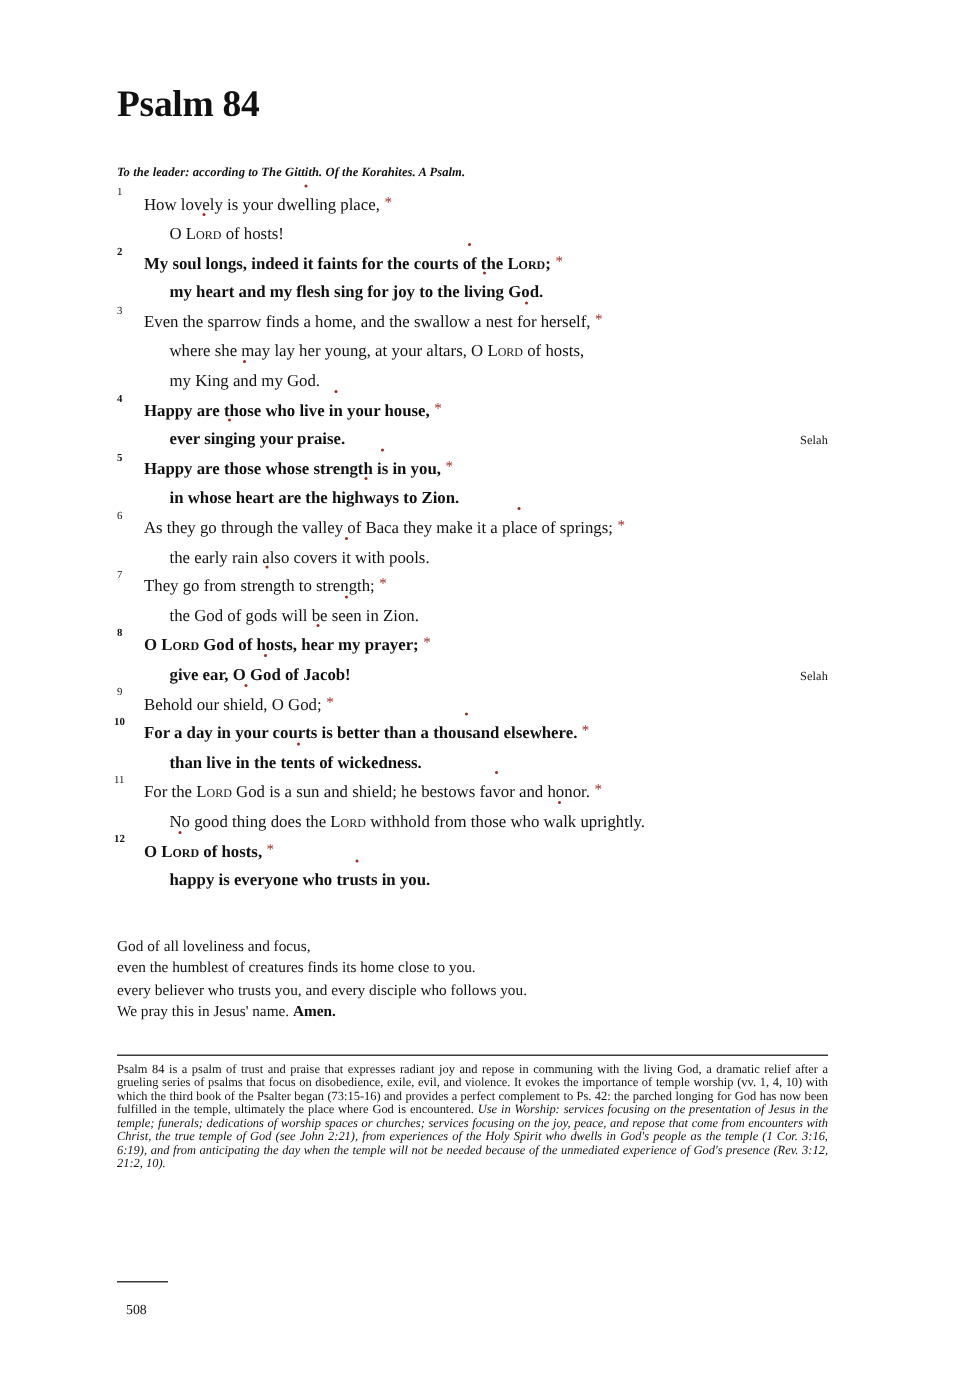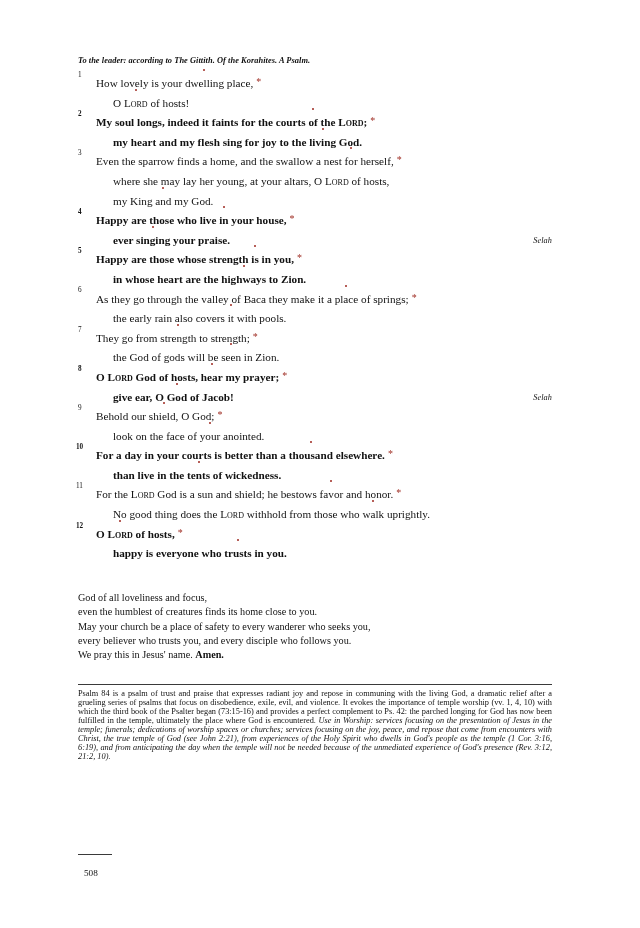--- a/index.html
+++ b/index.html
@@ -101,21 +101,20 @@
     padding-left: 3px;
     letter-spacing: 0;
   }
 
   
   .selah {
     position: absolute;
     right: 0;
     top: 0;
     font-size: 8.2px;
-    font-style: italic;
     font-weight: normal;
     letter-spacing: 0.1px;
   }
   .sel-wrap {
     position: relative;
   }
 
   
   .prayer {
     margin-top: 27px;
@@ -157,20 +156,21 @@
     left: 84px;
     top: 868px;
     font-size: 9.2px;
   }
 </style>
 </head>
 <body>
 
 <div class="page">
 
+  <h1 class="psalm-title">Psalm 84</h1>
 
   <p class="superscription">To the leader: according to The Gittith. Of the Korahites. A Psalm.</p>
 
   <div class="verses">
       <div class="verse">
         <div class="sel-wrap">
           <div class="vline"><span class="vnum">1</span><span>How</span> <span>lovely</span> <span>is</span> <span>your</span> <span class="dot">dwelling</span> <span>place,</span><span class="ast">*</span></div>
         </div>
         <div class="sel-wrap">
           <div class="vline indent"><span>O</span> <span class="dot"><span>L</span><span class="sc">ord</span></span> <span>of</span> <span>hosts!</span></div>
@@ -233,23 +233,20 @@
           <div class="vline"><span class="vnum">8</span><span>O</span> <span><span>L</span><span class="sc">ord</span></span> <span>God</span> <span>of</span> <span>hosts,</span> <span class="dot">hear</span> <span>my</span> <span>prayer;</span><span class="ast">*</span></div>
         </div>
         <div class="sel-wrap">
           <div class="vline indent"><span>give</span> <span>ear,</span> <span>O</span> <span class="dot">God</span> <span>of</span> <span>Jacob!</span></div>
           <span class="selah">Selah</span>
         </div>
       </div>
       <div class="verse">
         <div class="sel-wrap">
           <div class="vline"><span class="vnum">9</span><span>Behold</span> <span>our</span> <span class="dot">shield,</span> <span>O</span> <span>God;</span><span class="ast">*</span></div>
-        </div>
-        <div class="sel-wrap">
-          <div class="vline indent"><span>look</span> <span>on</span> <span>the</span> <span>face</span> <span>of</span> <span class="dot">your</span> <span>anointed.</span></div>
         </div>
       </div>
       <div class="verse bold">
         <div class="sel-wrap">
           <div class="vline"><span class="vnum wide">10</span><span>For</span> <span>a</span> <span>day</span> <span>in</span> <span>your</span> <span>courts</span> <span>is</span> <span>better</span> <span>than</span> <span>a</span> <span class="dot">thousand</span> <span>elsewhere.</span><span class="ast">*</span></div>
         </div>
         <div class="sel-wrap">
           <div class="vline indent"><span>than</span> <span>live</span> <span>in</span> <span>the</span> <span class="dot">tents</span> <span>of</span> <span>wickedness.</span></div>
         </div>
       </div>
@@ -267,21 +264,20 @@
         </div>
         <div class="sel-wrap">
           <div class="vline indent"><span>happy</span> <span>is</span> <span>everyone</span> <span>who</span> <span class="dot">trusts</span> <span>in</span> <span>you.</span></div>
         </div>
       </div>
     </div>
 
   <div class="prayer">
       <div>God of all loveliness and focus,</div>
       <div>even the humblest of creatures finds its home close to you.</div>
-      <div>May your church be a place of safety to every wanderer who seeks you,</div>
       <div>every believer who trusts you, and every disciple who follows you.</div>
       <div>We pray this in Jesus' name. <b>Amen.</b></div>
     </div>
 
   <div class="fn-rule"></div>
   <div class="footnote">
     <span>Psalm 84 is a psalm of trust and praise that expresses radiant joy and repose in communing with the living God, a dramatic relief after a grueling series of psalms that focus on disobedience, exile, evil, and violence. It evokes the importance of temple worship (vv. 1, 4, 10) with which the third book of the Psalter began (73:15-16) and provides a perfect complement to Ps. 42: the parched longing for God has now been fulfilled in the temple, ultimately the place where God is encountered. </span><i>Use in Worship: services focusing on the presentation of Jesus in the temple; funerals; dedications of worship spaces or churches; services focusing on the joy, peace, and repose that come from encounters with Christ, the true temple of God (see John 2:21), from experiences of the Holy Spirit who dwells in God's people as the temple (1 Cor. 3:16, 6:19), and from anticipating the day when the temple will not be needed because of the unmediated experience of God's presence (Rev. 3:12, 21:2, 10).</i>
   </div>
 
   <div class="pn-rule"></div>

